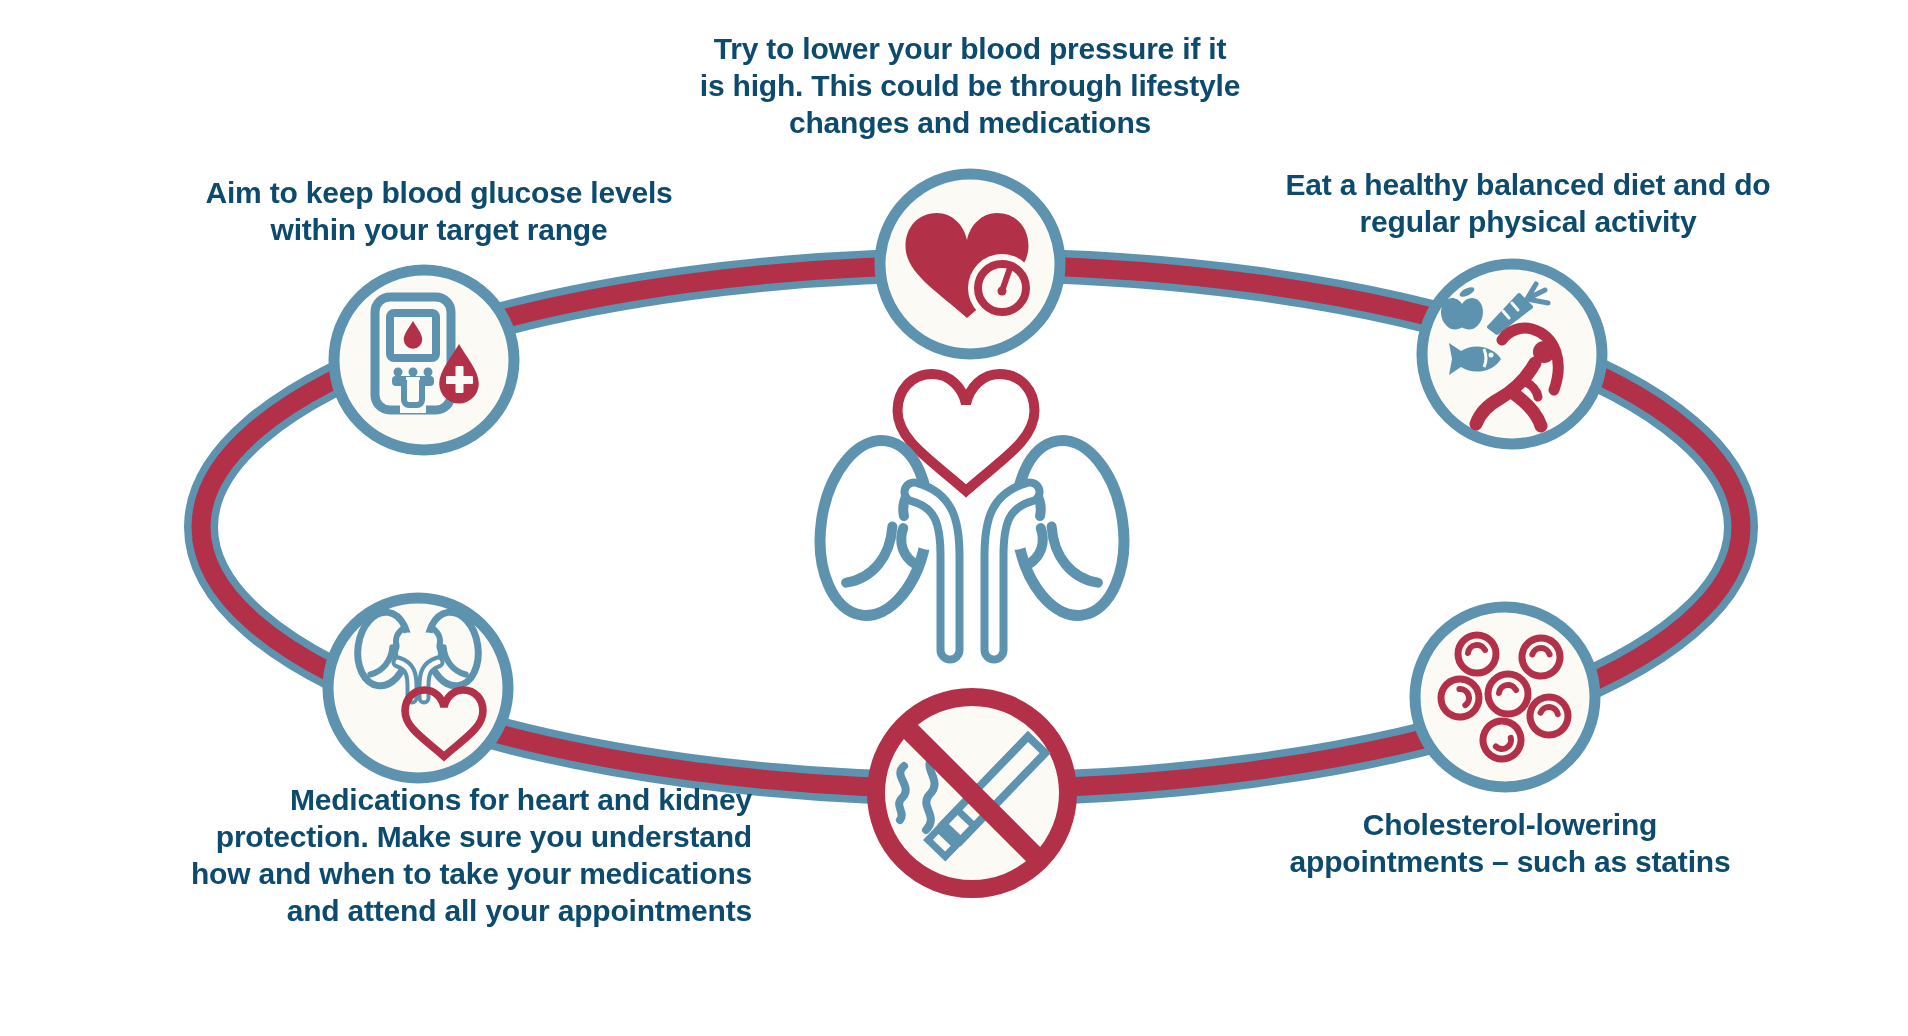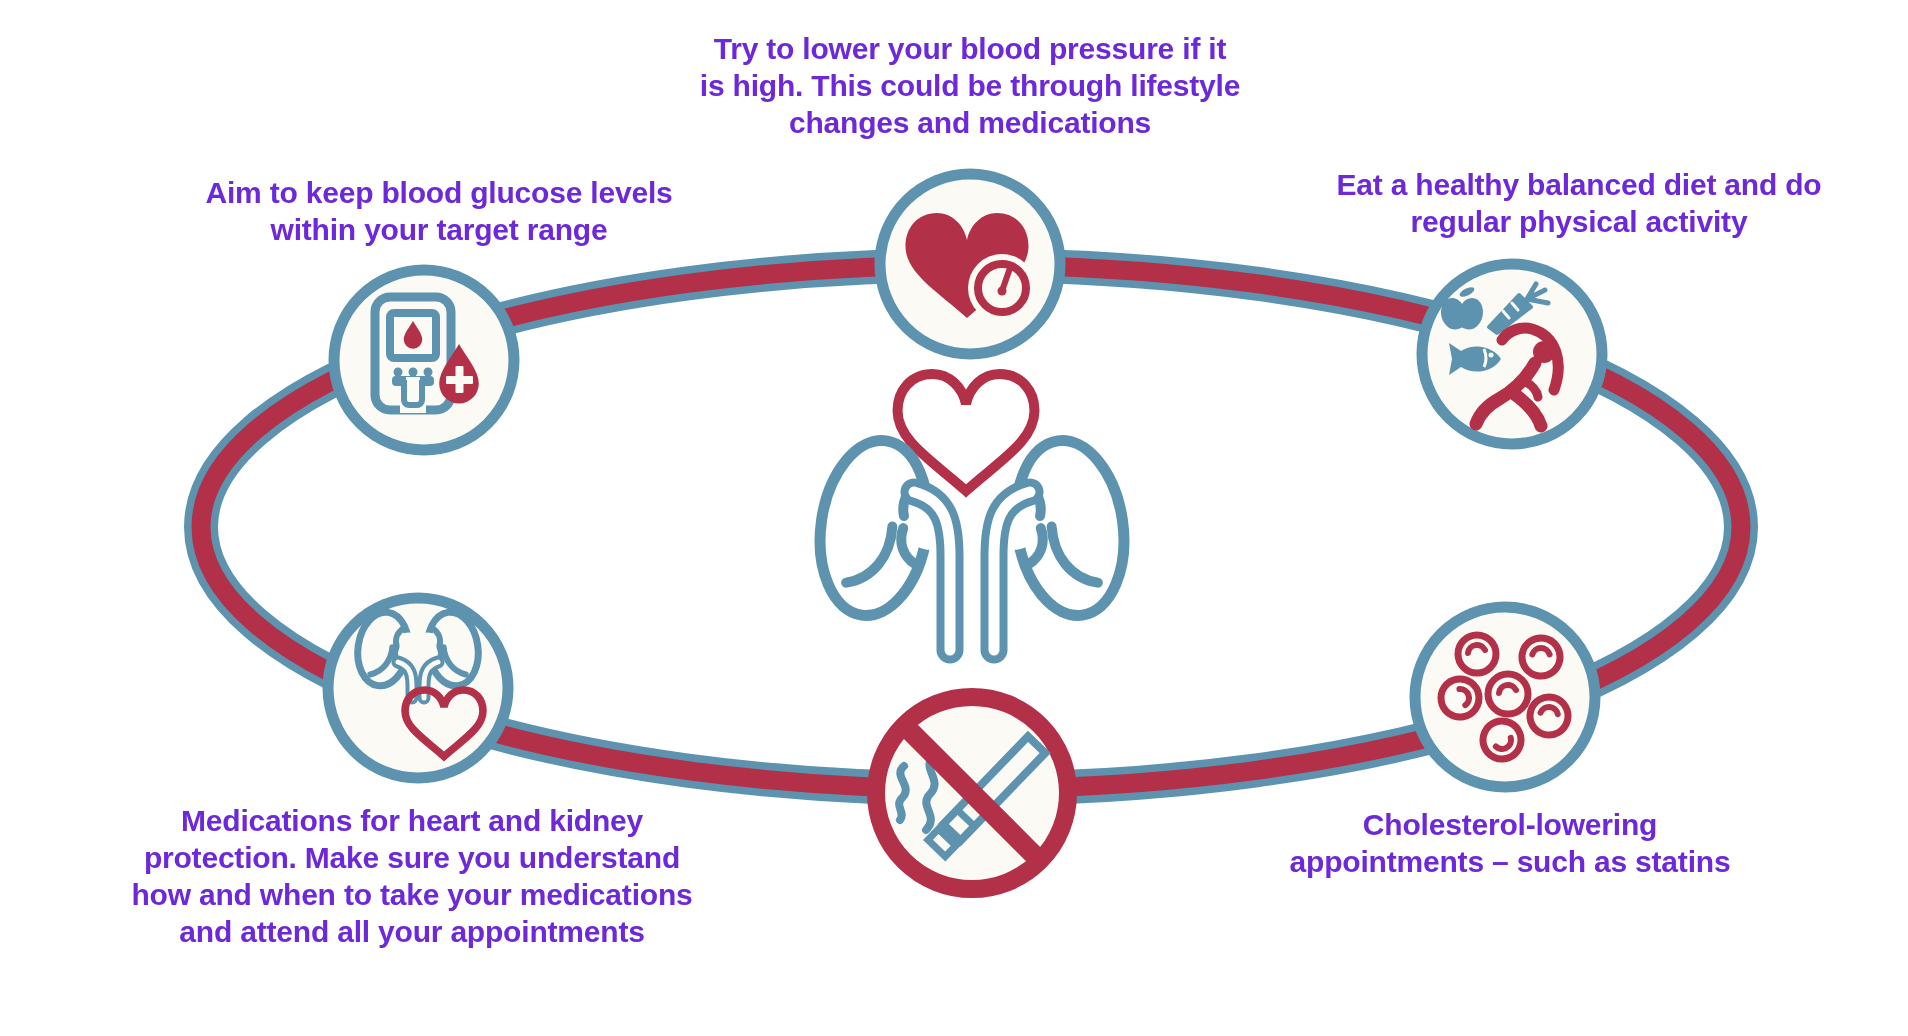--- a/index.html
+++ b/index.html
@@ -4,27 +4,27 @@
 <style>
   html,body{margin:0;padding:0;background:#ffffff;}
   .stage{
     position:relative;width:1908px;height:1036px;background:#ffffff;
     overflow:hidden;font-family:"Liberation Sans",sans-serif;
   }
   .art{position:absolute;left:0;top:0;}
   .label{
     position:absolute;
     font-weight:bold;font-size:30px;line-height:37px;
-    color:#6d28d9;text-align:center;white-space:pre-line;
+    color:#0c4a6e;text-align:center;white-space:pre-line;
     letter-spacing:-0.2px;
   }
   .lbl-bp{left:620px;top:30px;width:700px;}
   .lbl-glucose{left:129px;top:174px;width:620px;}
-  .lbl-diet{left:1259px;top:166px;width:640px;}
-  .lbl-meds{left:72px;top:802px;width:680px;}
+  .lbl-diet{left:1208px;top:166px;width:640px;}
+  .lbl-meds{left:72px;top:781px;width:680px;text-align:right;}
   .lbl-smoke{left:705px;top:906px;width:560px;}
   .lbl-chol{left:1200px;top:806px;width:620px;}
 </style>
 </head>
 <body>
 
 <div class="stage">
 
   <svg class="art" width="1908" height="1036" viewBox="0 0 1908 1036">
     <defs>

